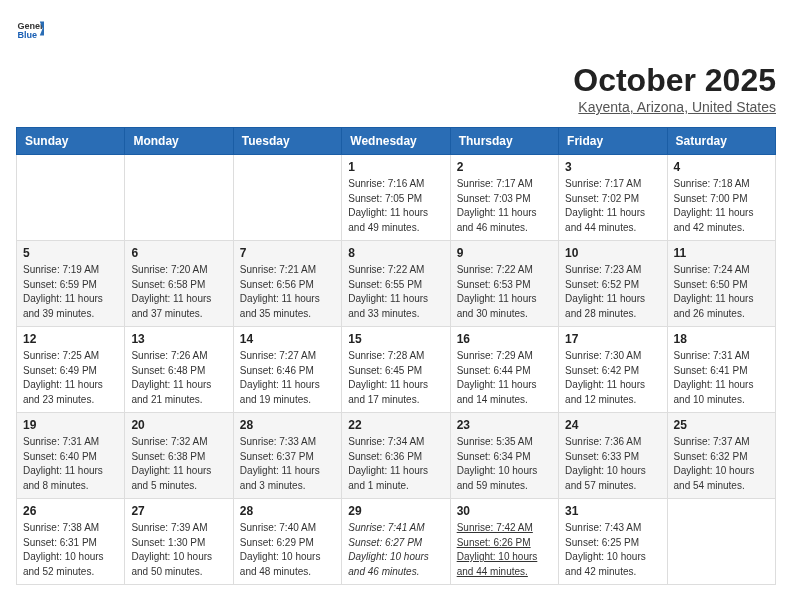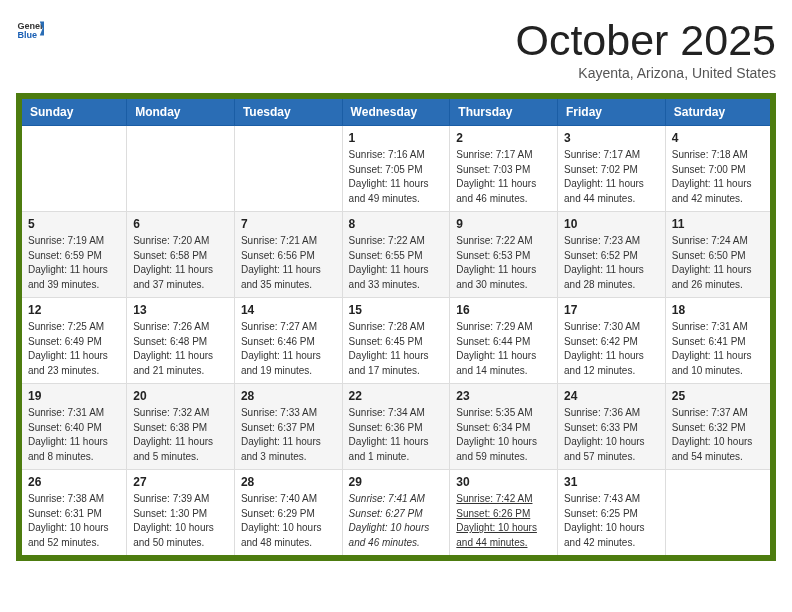--- a/index.html
+++ b/index.html
@@ -22,32 +22,34 @@
       gap: 4px;
     }
     .logo-icon {
       width: 28px;
       height: 28px;
     }
     .title-section {
       text-align: right;
     }
     .month-title {
-      font-size: 43px;
-      font-weight: normal;
+      font-size: 32px;
+      font-weight: bold;
       color: #222;
+      margin-top: 46px;
     }
     .location-title {
       font-size: 14px;
       color: #555;
+      text-decoration: underline;
     }
     .calendar {
       width: 100%;
       border-collapse: collapse;
-      border: 6px solid #4d7c0f;
+      border: 1px solid #4d7c0f;
     }
     .calendar th {
       background-color: #2a6db5;
       color: #fff;
       font-size: 12px;
       font-weight: bold;
       padding: 6px 8px;
       text-align: left;
       border: 1px solid #1a5da5;
     }

